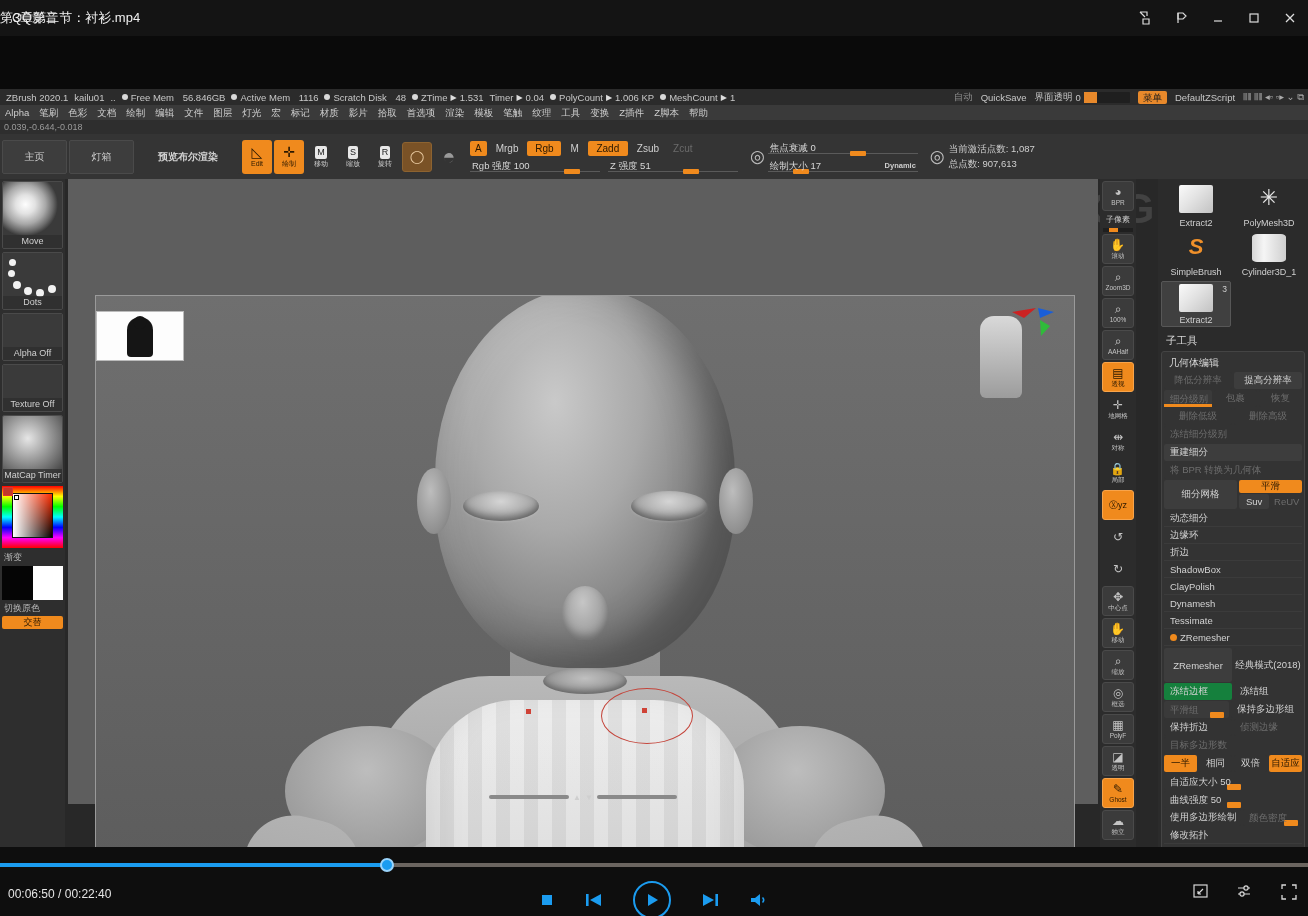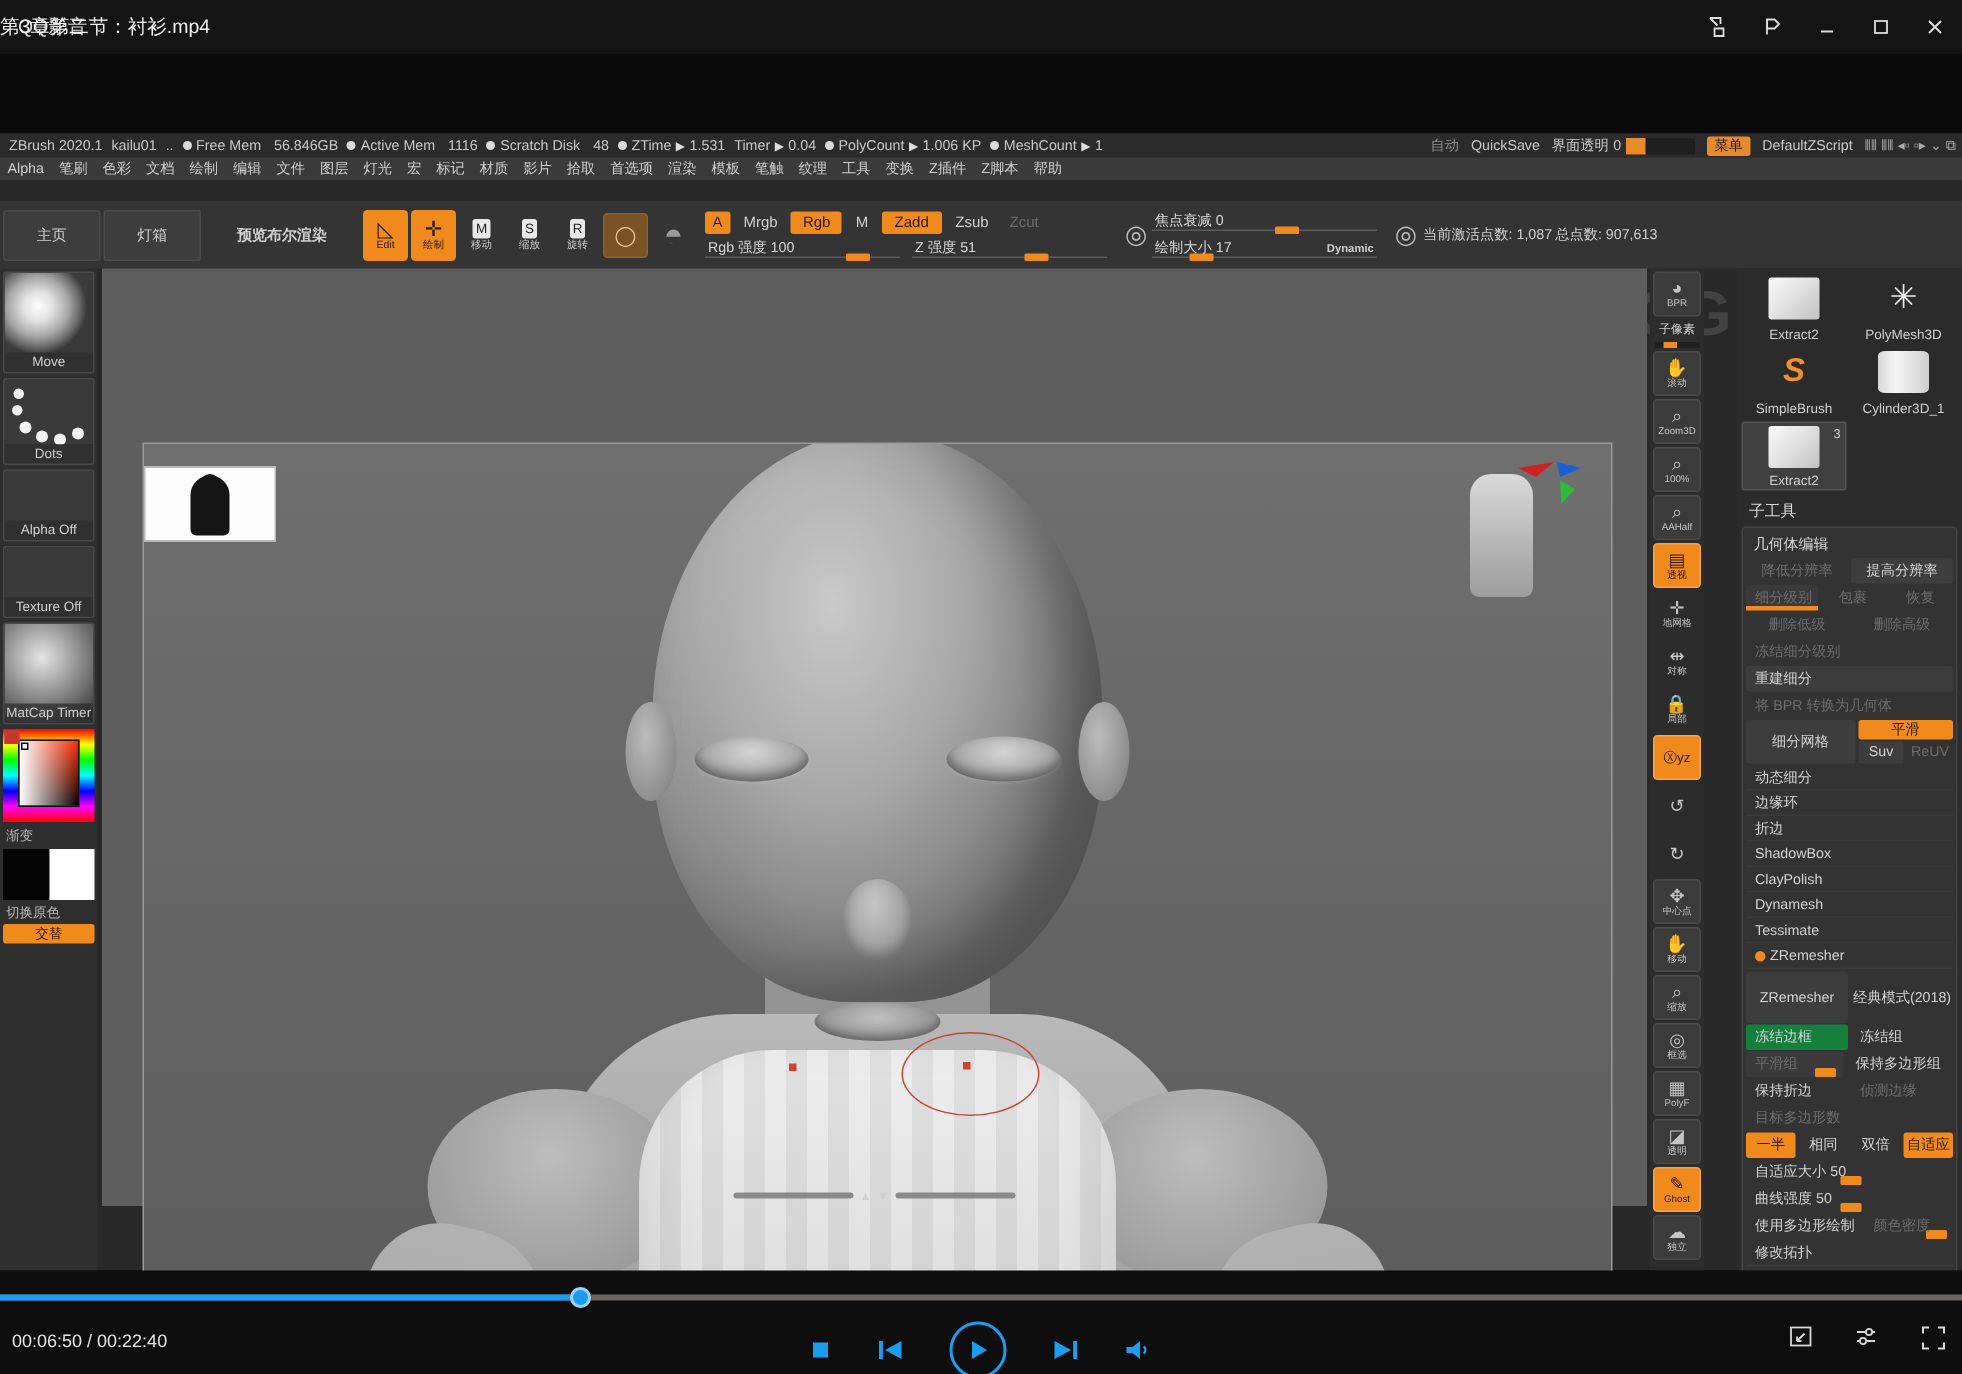--- a/index.html
+++ b/index.html
@@ -443,20 +443,21 @@
       <span class="mi">模板</span>
       <span class="mi">笔触</span>
       <span class="mi">纹理</span>
       <span class="mi">工具</span>
       <span class="mi">变换</span>
       <span class="mi">Z插件</span>
       <span class="mi">Z脚本</span>
       <span class="mi">帮助</span>
     </div>
 
+    <div class="zb-coord">0.039,-0.644,-0.018</div>
 
     <div class="zb-toolbar">
       <div class="tb-tab">主页</div>
       <div class="tb-tab">灯箱</div>
       <div class="tb-tab w2 plain">预览布尔渲染</div>
 
       <div class="tb-icon on">
         <span class="gl">◺</span>
         <span class="lb">Edit</span>
       </div>
@@ -520,21 +521,21 @@
             <span class="lbl"><span>绘制大小</span> <span>17</span></span>
             <span class="lbl" style="left:auto;right:2px;font-size:7.5px;font-weight:bold;color:#cfcfcf">Dynamic</span>
             <span class="track"></span>
               <span class="knob" style="left:17%"></span>
           </div>
         </div>
       </div>
 
       <div style="display:flex;align-items:center;gap:4px;margin-left:10px">
         <span style="font-size:17px;color:#bdbdbd">◎</span>
-        <div style="display:flex;flex-direction:row;gap:2px">
+        <div style="display:flex;flex-direction:column;gap:2px">
           <div style="font-size:9.5px;color:#d0d0d0">
             <span>当前激活点数:</span> <span>1,087</span>
           </div>
           <div style="font-size:9.5px;color:#d0d0d0">
             <span>总点数:</span> <span>907,613</span>
           </div>
         </div>
       </div>
     </div>
 

